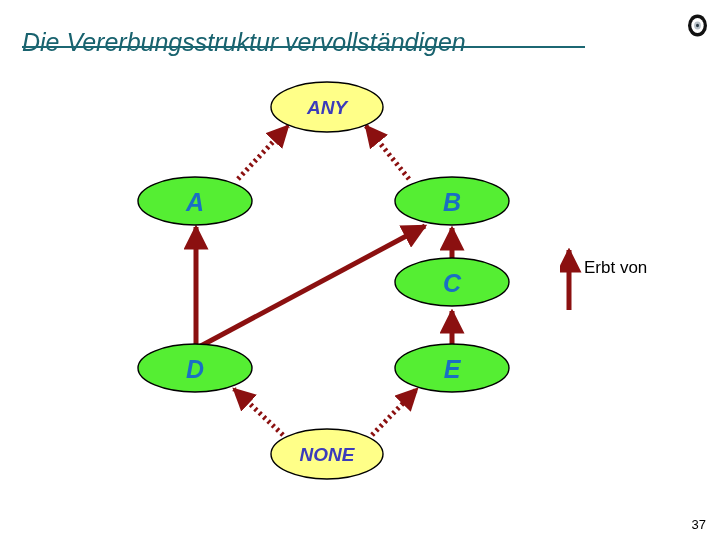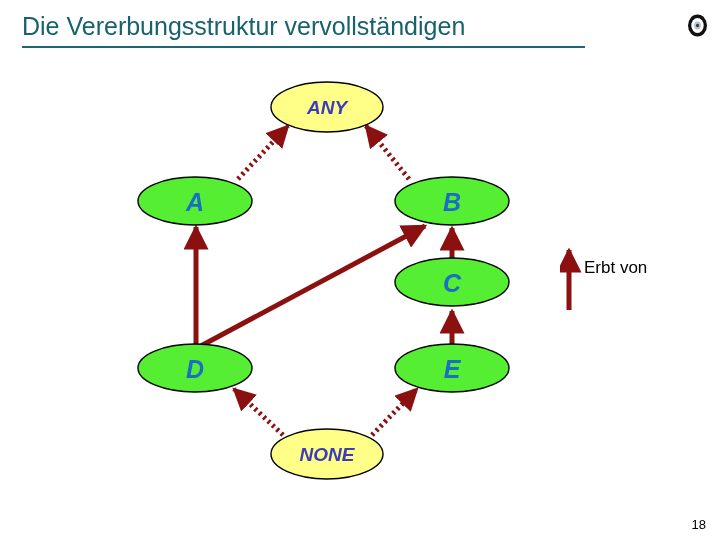--- a/index.html
+++ b/index.html
@@ -17,27 +17,28 @@
   #slide {
     position: absolute;
     left: 0; top: 0;
     width: 720px;
     height: 540px;
   }
   
   #slide-title {
     position: absolute;
     left: 22px;
-    top: 10px;
+    top: 26px;
     width: 600px;
     font-size: 25px;
     line-height: 32px;
     color: #18626e;
     letter-spacing: 0px;
     white-space: nowrap;
+    font-style: italic;
   }
   #title-rule {
     position: absolute;
     left: 22px;
     top: 46px;
     width: 563px;
     height: 2px;
     background: #1c6773;
   }
   
@@ -193,15 +194,15 @@
       <defs>
         <marker id="legendArrow" viewBox="0 0 10 10" refX="9" refY="5" markerWidth="5" markerHeight="5" orient="auto-start-reverse">
           <path d="M 0 0 L 10 5 L 0 10 z" fill="#8b1010"></path>
         </marker>
       </defs>
       <line x1="9" y1="68" x2="9" y2="8" stroke="#8b1010" stroke-width="5" marker-end="url(#legendArrow)"></line>
     </svg>
     <div id="legend-label">Erbt von</div>
   </div>
 
-  <div id="page-number">18</div>
+  <div id="page-number">37</div>
 
 </div>
 
 </body></html>

